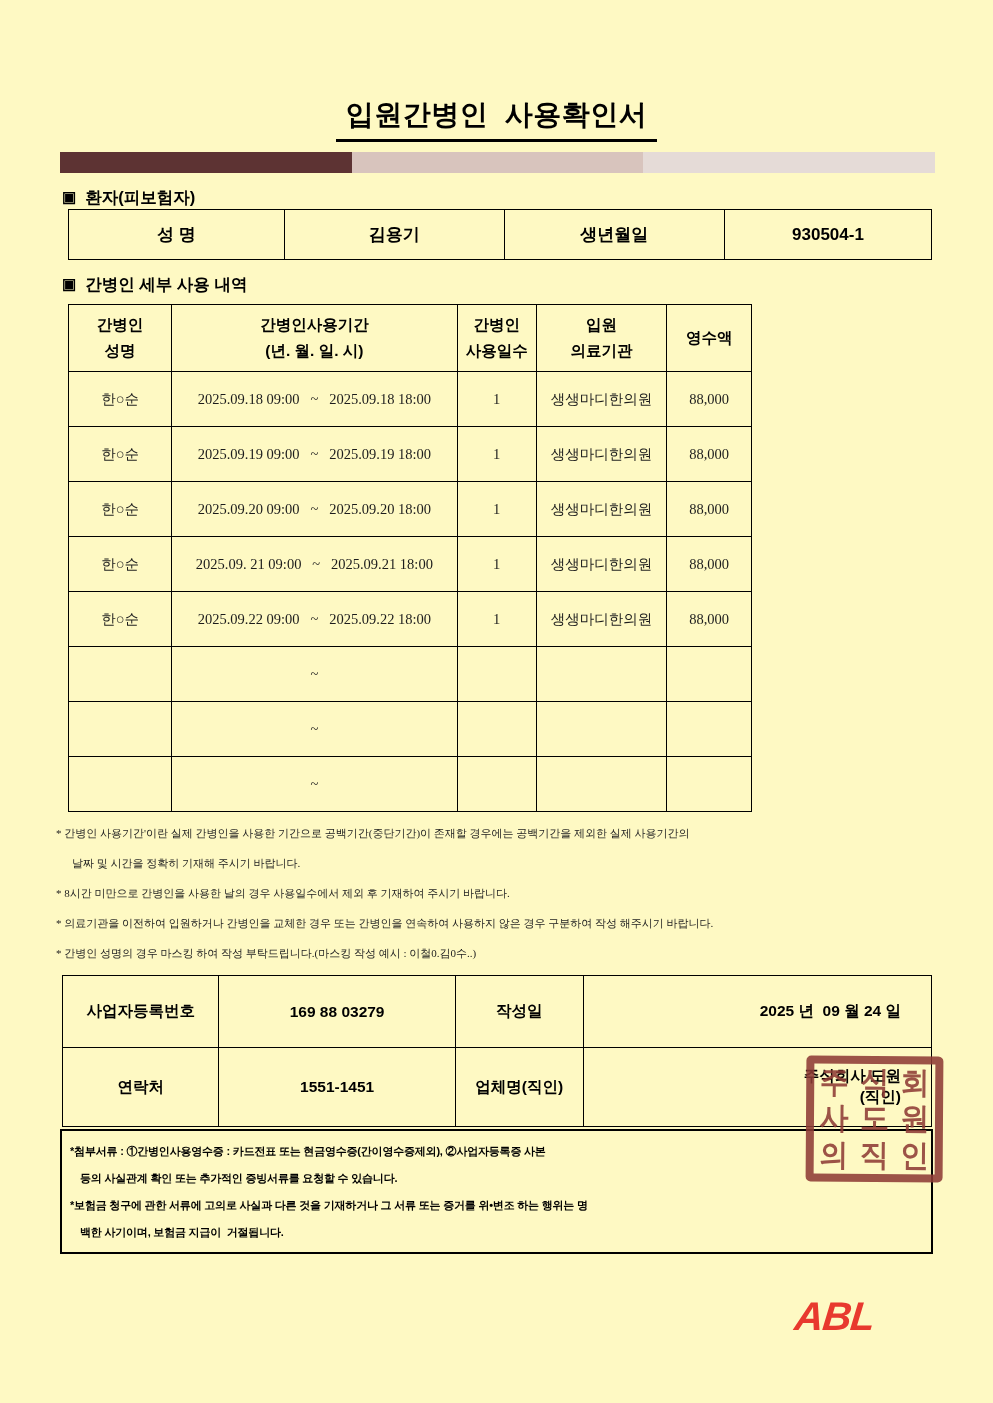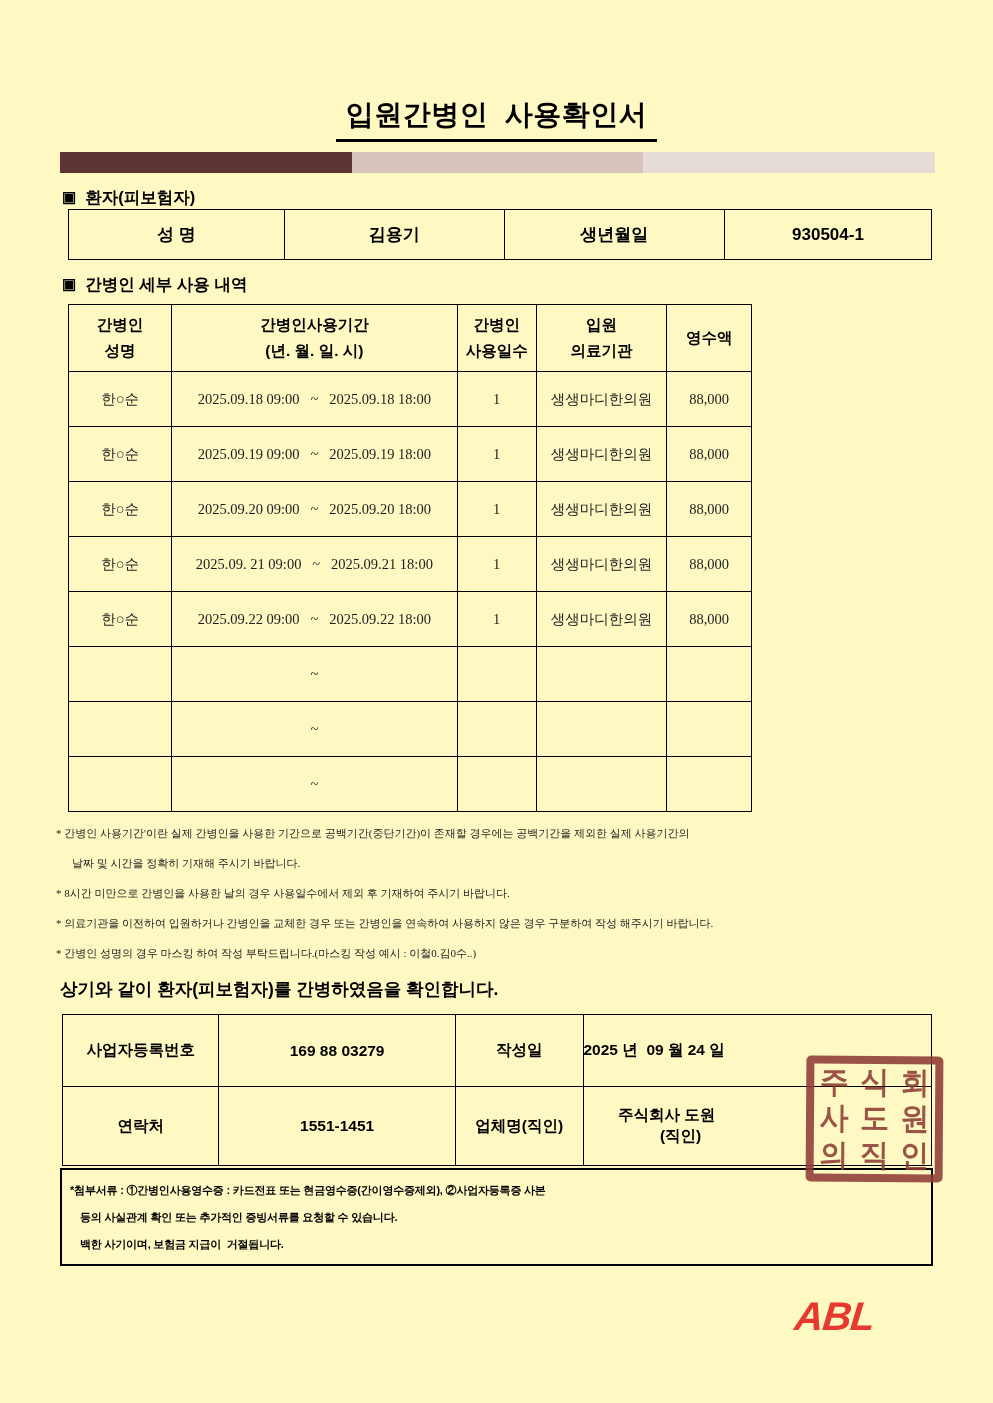--- a/index.html
+++ b/index.html
@@ -38,21 +38,21 @@
   
   .notes{ margin:12px 0 0 56px; font-family:"Liberation Serif","DejaVu Serif",serif;
           font-size:11px; color:#222; }
   .notes .note-line{ white-space:pre; margin-bottom:12px; line-height:18px; }
   .notes .indent{ padding-left:16px; }
   
   .confirm{ margin:15px 0 0 60px; font-size:17.5px; font-weight:bold; white-space:pre; }
   
   .biz-table{ width:870px; margin:13px 0 0 62px; }
   .biz-table td{ height:72px; font-size:15.5px; font-weight:bold; white-space:pre; }
-  .biz-table td.val-right{ text-align:left; padding-right:30px; }
+  .biz-table td.val-right{ text-align:right; padding-right:30px; }
   .biz-table .suffix{ display:inline-block; margin-left:42px; }
   
   .footer-box{
     width:873px; margin:2px 0 0 60px; border:2px solid #000;
     padding:7px 8px 6px 8px; font-size:11px; font-weight:bold;
   }
   .footer-box .f-line{ white-space:pre; line-height:27px; letter-spacing:-0.2px; }
   .footer-box .indent{ padding-left:10px; }
   
   .seal{
@@ -200,21 +200,20 @@
     </table>
 
   <div class="notes">
     <div class="note-line">* 간병인 사용기간'이란 실제 간병인을 사용한 기간으로 공백기간(중단기간)이 존재할 경우에는 공백기간을 제외한 실제 사용기간의</div>
     <div class="note-line indent">날짜 및 시간을 정확히 기재해 주시기 바랍니다.</div>
     <div class="note-line">* 8시간 미만으로 간병인을 사용한 날의 경우 사용일수에서 제외 후 기재하여 주시기 바랍니다.</div>
     <div class="note-line">* 의료기관을 이전하여 입원하거나 간병인을 교체한 경우 또는 간병인을 연속하여 사용하지 않은 경우 구분하여 작성 해주시기 바랍니다.</div>
     <div class="note-line">* 간병인 성명의 경우 마스킹 하여 작성 부탁드립니다.(마스킹 작성 예시 : 이철0.김0수..)</div>
   </div>
 
-  <div class="confirm">상기와 같이 환자(피보험자)를 간병하였음을 확인합니다.</div>
 
   <table class="biz-table">
     <colgroup>
         <col style="width:18%">
         <col style="width:27.2%">
         <col style="width:14.7%">
         <col style="width:40.1%">
       </colgroup>
     <tbody>
         <tr>
@@ -231,20 +230,21 @@
         <span>주식회사 도원</span>
         <span class="suffix">(직인)</span>
       </td>
     </tr>
   </tbody>
     </table>
 
   <div class="footer-box">
     <div class="f-line">*첨부서류 : ①간병인사용영수증 : 카드전표 또는 현금영수증(간이영수증제외), ②사업자등록증 사본</div>
     <div class="f-line indent">등의 사실관계 확인 또는 추가적인 증빙서류를 요청할 수 있습니다.</div>
+    <div class="f-line">*보험금 청구에 관한 서류에 고의로 사실과 다른 것을 기재하거나 그 서류 또는 증거를 위•변조 하는 행위는 명</div>
     <div class="f-line indent">백한 사기이며, 보험금 지급이  거절됩니다.</div>
   </div>
 
   <div class="seal" style="color: rgb(142, 59, 53); border-color: rgb(142, 59, 53);">
     <span>주</span>
     <span>식</span>
     <span>회</span>
     <span>사</span>
     <span>도</span>
     <span>원</span>

